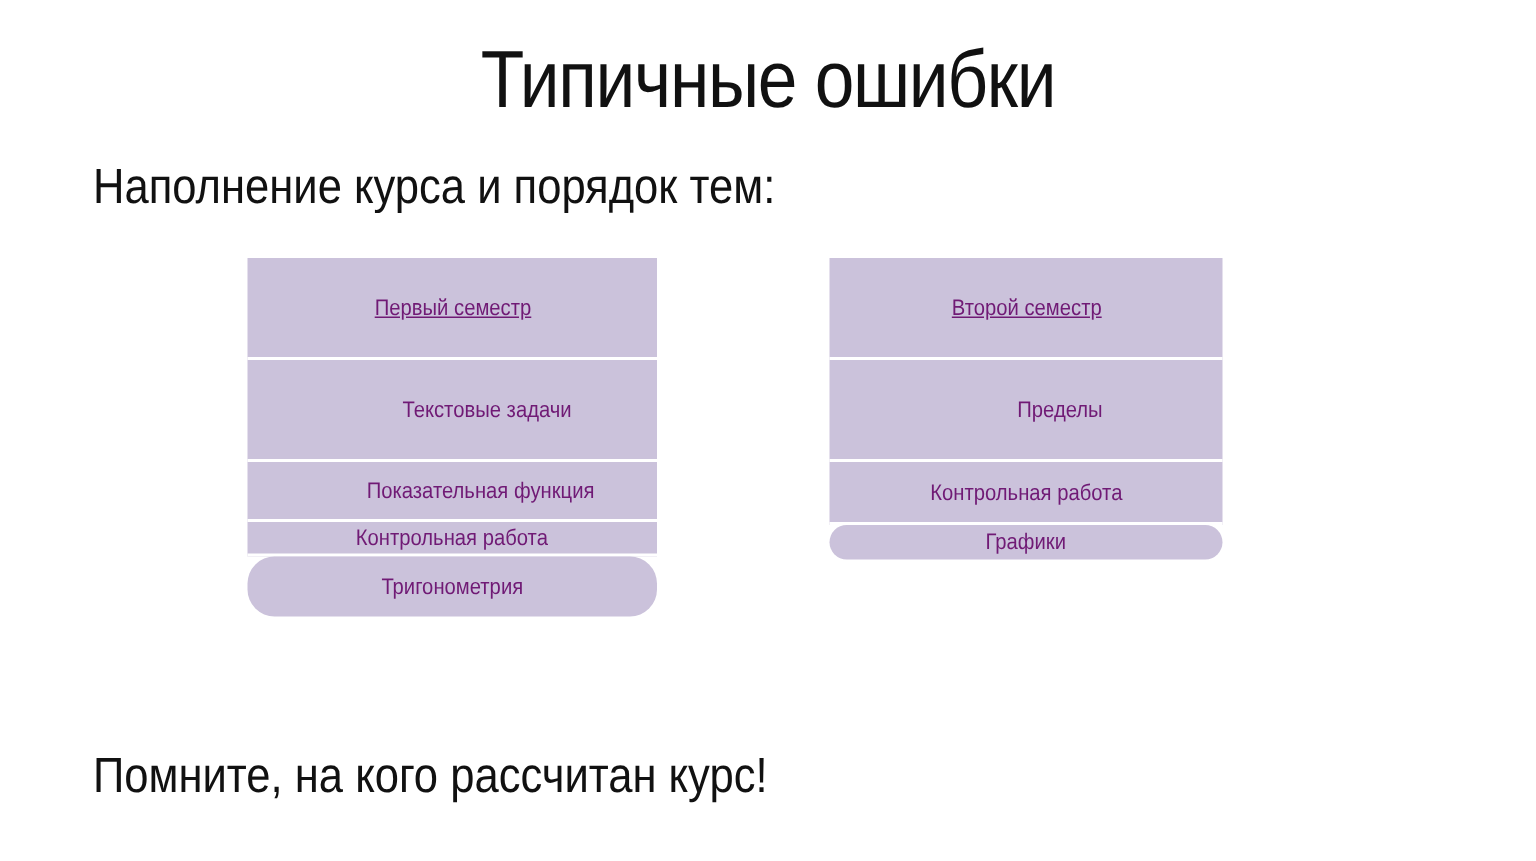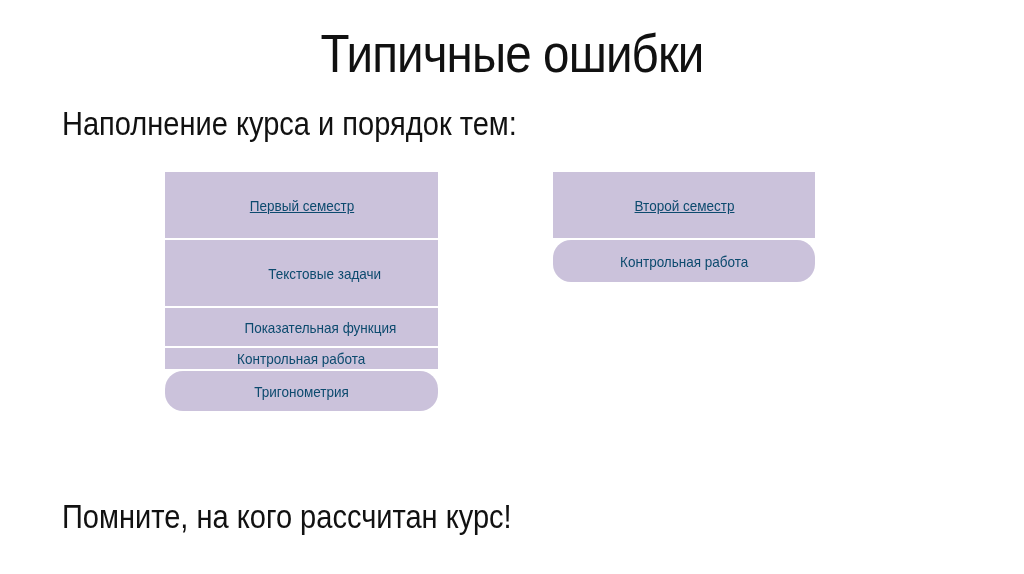--- a/index.html
+++ b/index.html
@@ -56,21 +56,21 @@
       flex-direction: column;
     }
     .semester-table.left { left: 165px; width: 273px; }
     .semester-table.right { left: 553px; width: 262px; }
     .cell {
       background: #cbc2db;
       display: flex;
       align-items: center;
       justify-content: center;
       font-size: 15px;
-      color: #0c4a6e;
+      color: #701a75;
       border-bottom: 2px solid #ffffff;
       box-sizing: border-box;
       white-space: nowrap;
     }
     .cell:last-child { border-bottom: none; border-radius: 18px; }
     .cell span {
       display: inline-block;
       transform: scaleX(0.9);
     }
     .cell.header span { text-decoration: underline; }
@@ -103,18 +103,24 @@
   </div>
   <div class="cell h5">
     <span>Тригонометрия</span>
   </div>
 </div>
 
 <div class="semester-table right">
   <div class="cell header h0">
     <span>Второй семестр</span>
   </div>
+  <div class="cell h1">
+    <span>Пределы</span>
+  </div>
   <div class="cell h3">
     <span>Контрольная работа</span>
+  </div>
+  <div class="cell h4">
+    <span>Графики</span>
   </div>
 </div>
 
 <div class="footer-note">Помните, на кого рассчитан курс!</div>
 
 </body></html>

